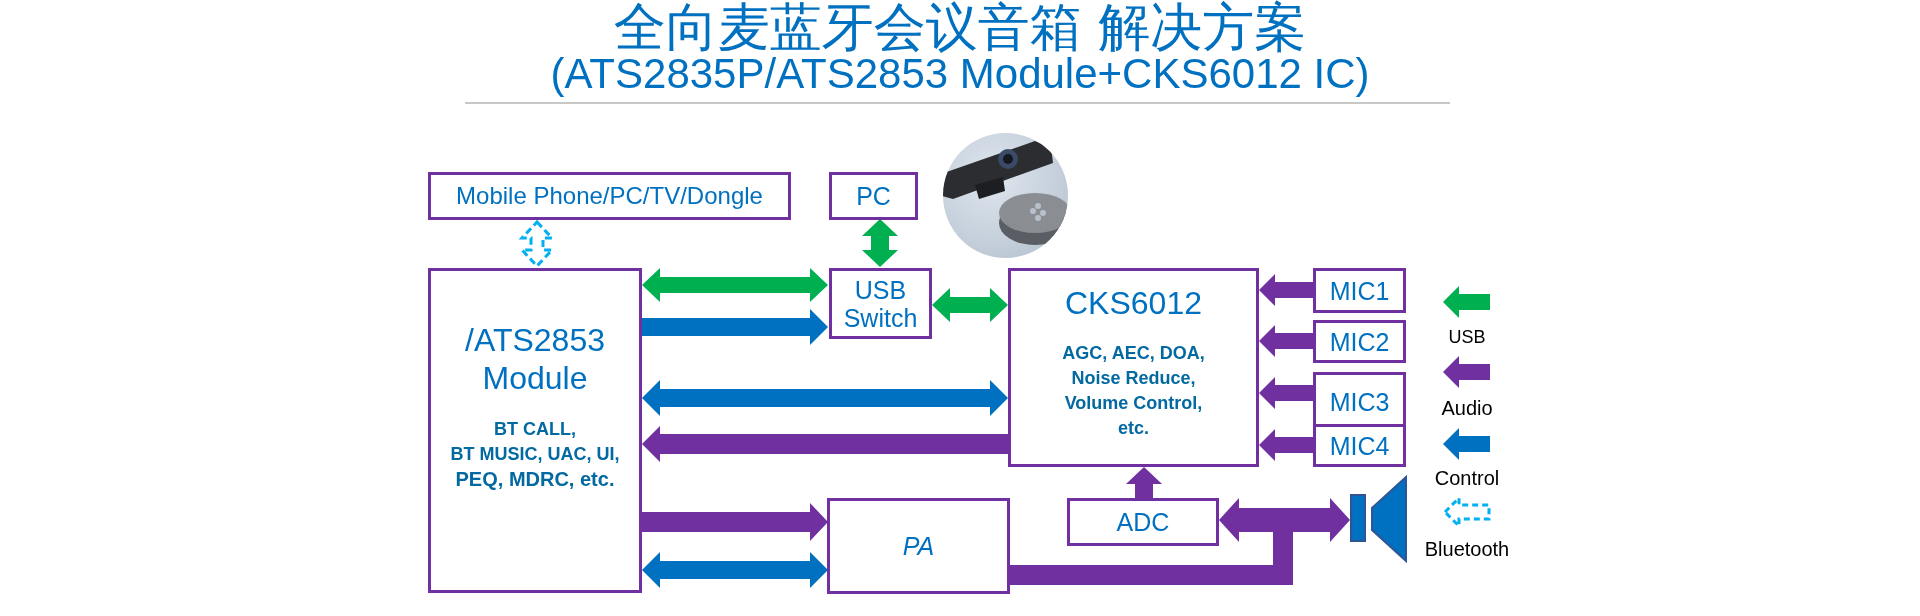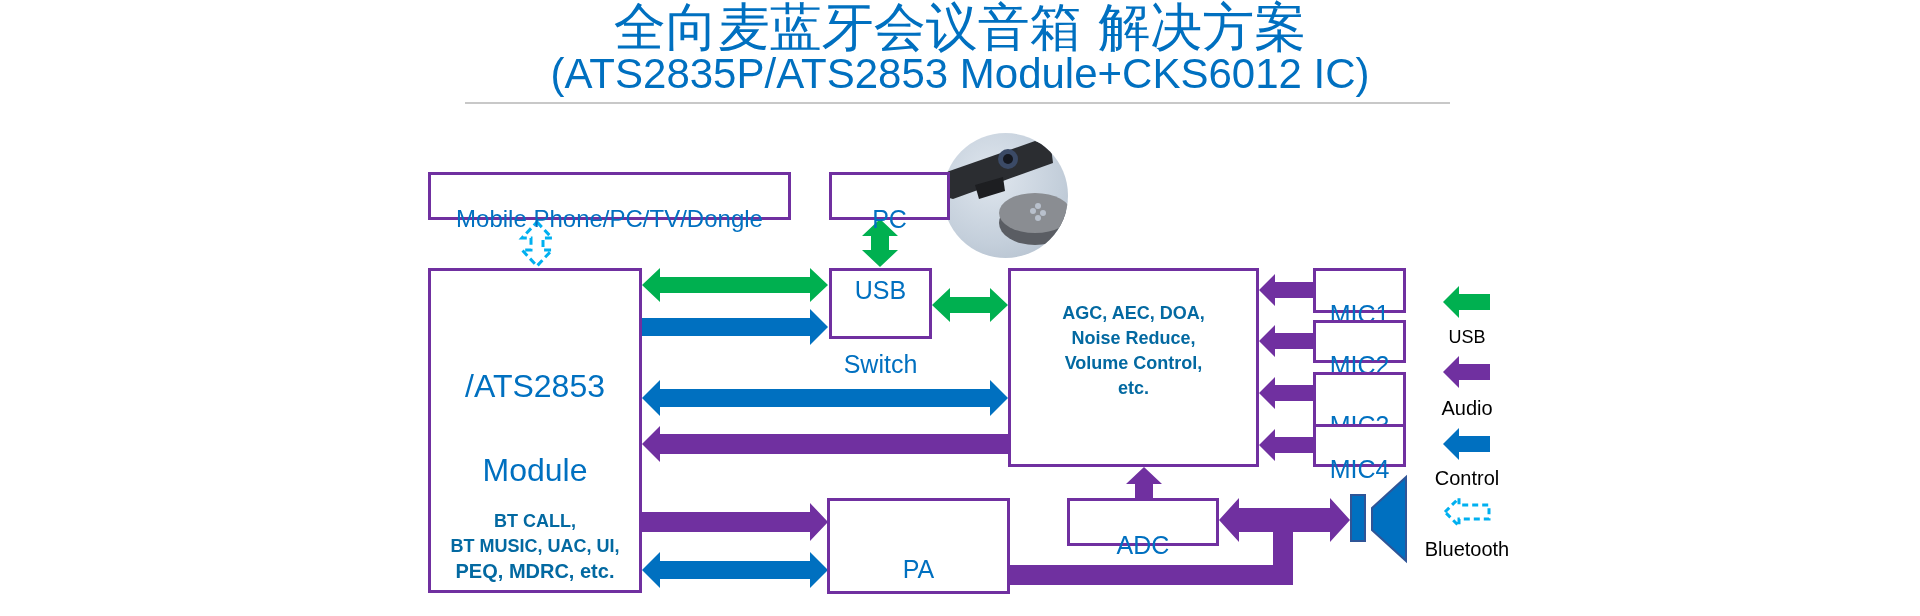--- a/index.html
+++ b/index.html
@@ -2,21 +2,21 @@
 <html><head>
 <meta charset="utf-8">
 <style>
   html, body { margin:0; padding:0; background:#ffffff; }
   body { width:1920px; height:616px; position:relative; overflow:hidden; font-family:"DejaVu Sans", sans-serif; }
   .title { position:absolute; left:0; width:1920px; text-align:center; color:#0070c0; }
   #t1 { top:4px; font-size:52px; line-height:46px; }
   #t2 { top:50px; font-size:42px; line-height:48px; font-family:"Liberation Sans", sans-serif; }
   #divider { position:absolute; left:465px; top:102px; width:985px; height:2px; background:#c8c8c8; }
   .box { position:absolute; box-sizing:border-box; border:3px solid #7030a0; background:#fff; color:#0070c0; display:flex; flex-direction:column; align-items:center; justify-content:center; text-align:center; font-family:"Liberation Sans", sans-serif; }
-  .box .lbl { font-size:25px; line-height:30px;margin-top:46px; }
+  .box .lbl { font-size:25px; line-height:30px; }
   .box .sub { font-size:18px; line-height:22px; color:#0369a1;font-weight:bold; }
   svg#wires { position:absolute; left:0; top:0; }
   .legend-label { position:absolute; font-family:"Liberation Sans", sans-serif; font-size:18px; color:#000; text-align:center; width:110px; }
   #photo { position:absolute; left:943px; top:133px; width:125px; height:125px; border-radius:50%; background:radial-gradient(circle at 40% 35%, #dfe6ee 0%, #c4cfdb 60%, #aebbc9 100%); overflow:hidden; }
 </style>
 </head>
 <body>
 
 <div class="title" id="t1">全向麦蓝牙会议音箱 解决方案</div>
 <div class="title" id="t2">(ATS2835P/ATS2853 Module+CKS6012 IC)</div>
@@ -74,55 +74,56 @@
     <circle cx="90" cy="78" r="3" fill="#b8c0cc"></circle>
     <circle cx="100" cy="80" r="3" fill="#b8c0cc"></circle>
     <circle cx="95" cy="73" r="3" fill="#b8c0cc"></circle>
     <circle cx="95" cy="85" r="3" fill="#b8c0cc"></circle>
   </svg>
 </div>
 
 <div class="box" style="left:428px;top:172px;width:363px;height:48px;">
   <span class="lbl" style="font-size:24px">Mobile Phone/PC/TV/Dongle</span>
 </div>
-<div class="box" style="left:829px;top:172px;width:121px;height:48px;">
+<div class="box" style="left:829px;top:172px;width:89px;height:48px;">
   <span class="lbl">PC</span>
 </div>
 <div class="box" style="left:829px;top:268px;width:103px;height:71px;">
   <span class="lbl" style="line-height:28px">USB</span>
   <span class="lbl" style="line-height:28px">Switch</span>
 </div>
 <div class="box" style="left:428px;top:268px;width:214px;height:325px;justify-content:flex-start;padding-top:50px;">
   <span class="lbl" style="font-size:32px;line-height:38px">/ATS2853</span>
   <span class="lbl" style="font-size:32px;line-height:38px">Module</span>
   <div style="height:20px"></div>
   <span class="sub" style="font-size:18px;line-height:25px">BT CALL,</span>
   <span class="sub" style="font-size:18px;line-height:25px">BT MUSIC, UAC, UI,</span>
   <span class="sub" style="font-size:20px;line-height:25px">PEQ, MDRC, etc.</span>
 </div>
 <div class="box" style="left:1008px;top:268px;width:251px;height:199px;justify-content:flex-start;padding-top:12px;">
+  <span class="lbl" style="font-size:32px;line-height:40px">CKS6012</span>
   <div style="height:18px"></div>
   <span class="sub" style="line-height:25px">AGC, AEC, DOA,</span>
   <span class="sub" style="line-height:25px">Noise Reduce,</span>
   <span class="sub" style="line-height:25px">Volume Control,</span>
   <span class="sub" style="line-height:25px">etc.</span>
 </div>
 <div class="box" style="left:1313px;top:268px;width:93px;height:45px;justify-content:center;">
   <span class="lbl">MIC1</span>
 </div>
 <div class="box" style="left:1313px;top:320px;width:93px;height:43px;">
   <span class="lbl">MIC2</span>
 </div>
 <div class="box" style="left:1313px;top:372px;width:93px;height:59px;">
   <span class="lbl">MIC3</span>
 </div>
 <div class="box" style="left:1313px;top:424px;width:93px;height:43px;">
   <span class="lbl">MIC4</span>
 </div>
-<div class="box" style="left:827px;top:498px;width:183px;height:96px;">
+<div class="box" style="left:827px;top:498px;width:183px;height:96px;font-style:italic;">
   <span class="lbl">PA</span>
 </div>
 <div class="box" style="left:1067px;top:498px;width:152px;height:48px;justify-content:center;">
   <span class="lbl">ADC</span>
 </div>
 
 <div class="legend-label" style="left:1412px;top:327px;">USB</div>
 <div class="legend-label" style="left:1412px;top:397px;font-size:20px;">Audio</div>
 <div class="legend-label" style="left:1412px;top:467px;font-size:20px;">Control</div>
 <div class="legend-label" style="left:1412px;top:538px;font-size:20px;">Bluetooth</div>

